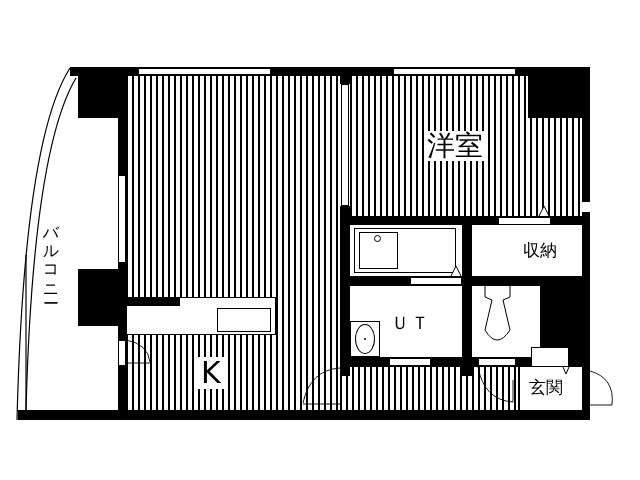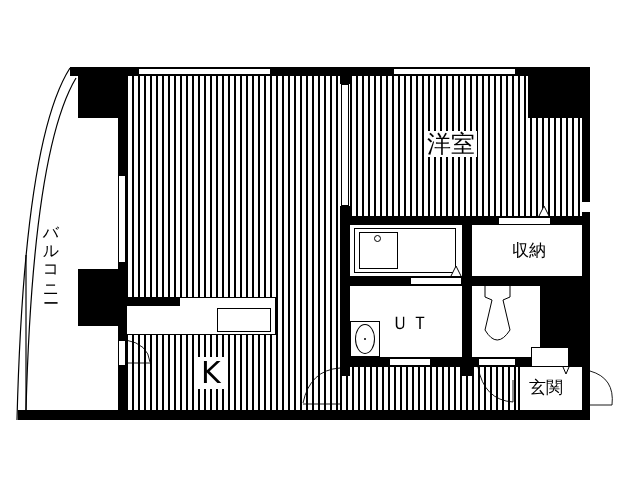--- a/index.html
+++ b/index.html
@@ -103,20 +103,20 @@
 
     <path d="M485 286 L485 297 L492 300 L485 330 Q 497 350 510 330 L503 300 L510 297 L510 286" fill="none" stroke="#000" stroke-width="1"></path>
 
     <path d="M539 216 L544 206 L549 216" fill="#fff" stroke="#000" stroke-width="1"></path>
     <path d="M451 276 L456 266 L461 276" fill="#fff" stroke="#000" stroke-width="1"></path>
     <path d="M563 367 L566 374 L569 367" fill="#fff" stroke="#000" stroke-width="1"></path>
 
     <circle cx="365" cy="339" r="1" fill="#000"></circle>
   </svg>
 
-  <div class="label" style="left:425px;top:131px;font-size:24px;padding:1px 2px;">洋室</div>
-  <div class="label" style="left:512px;top:242px;font-size:17px;background:transparent;">収納</div>
+  <div class="label" style="left:425px;top:131px;font-size:28px;padding:1px 2px;">洋室</div>
+  <div class="label" style="left:523px;top:242px;font-size:17px;background:transparent;">収納</div>
   <div class="label" style="left:391px;top:314px;font-size:18px;background:transparent;letter-spacing:2px;">ＵＴ</div>
   <div class="label" style="left:197px;top:357px;font-size:30px;padding:1px 4px;">K</div>
   <div class="label" style="left:529px;top:379px;font-size:17px;background:transparent;">玄関</div>
   <div class="label" style="left:43px;top:214px;font-size:16px;background:transparent;writing-mode:vertical-rl;text-orientation:upright;letter-spacing:2px;">バルコニー</div>
 
 </div>
 
 </body></html>

